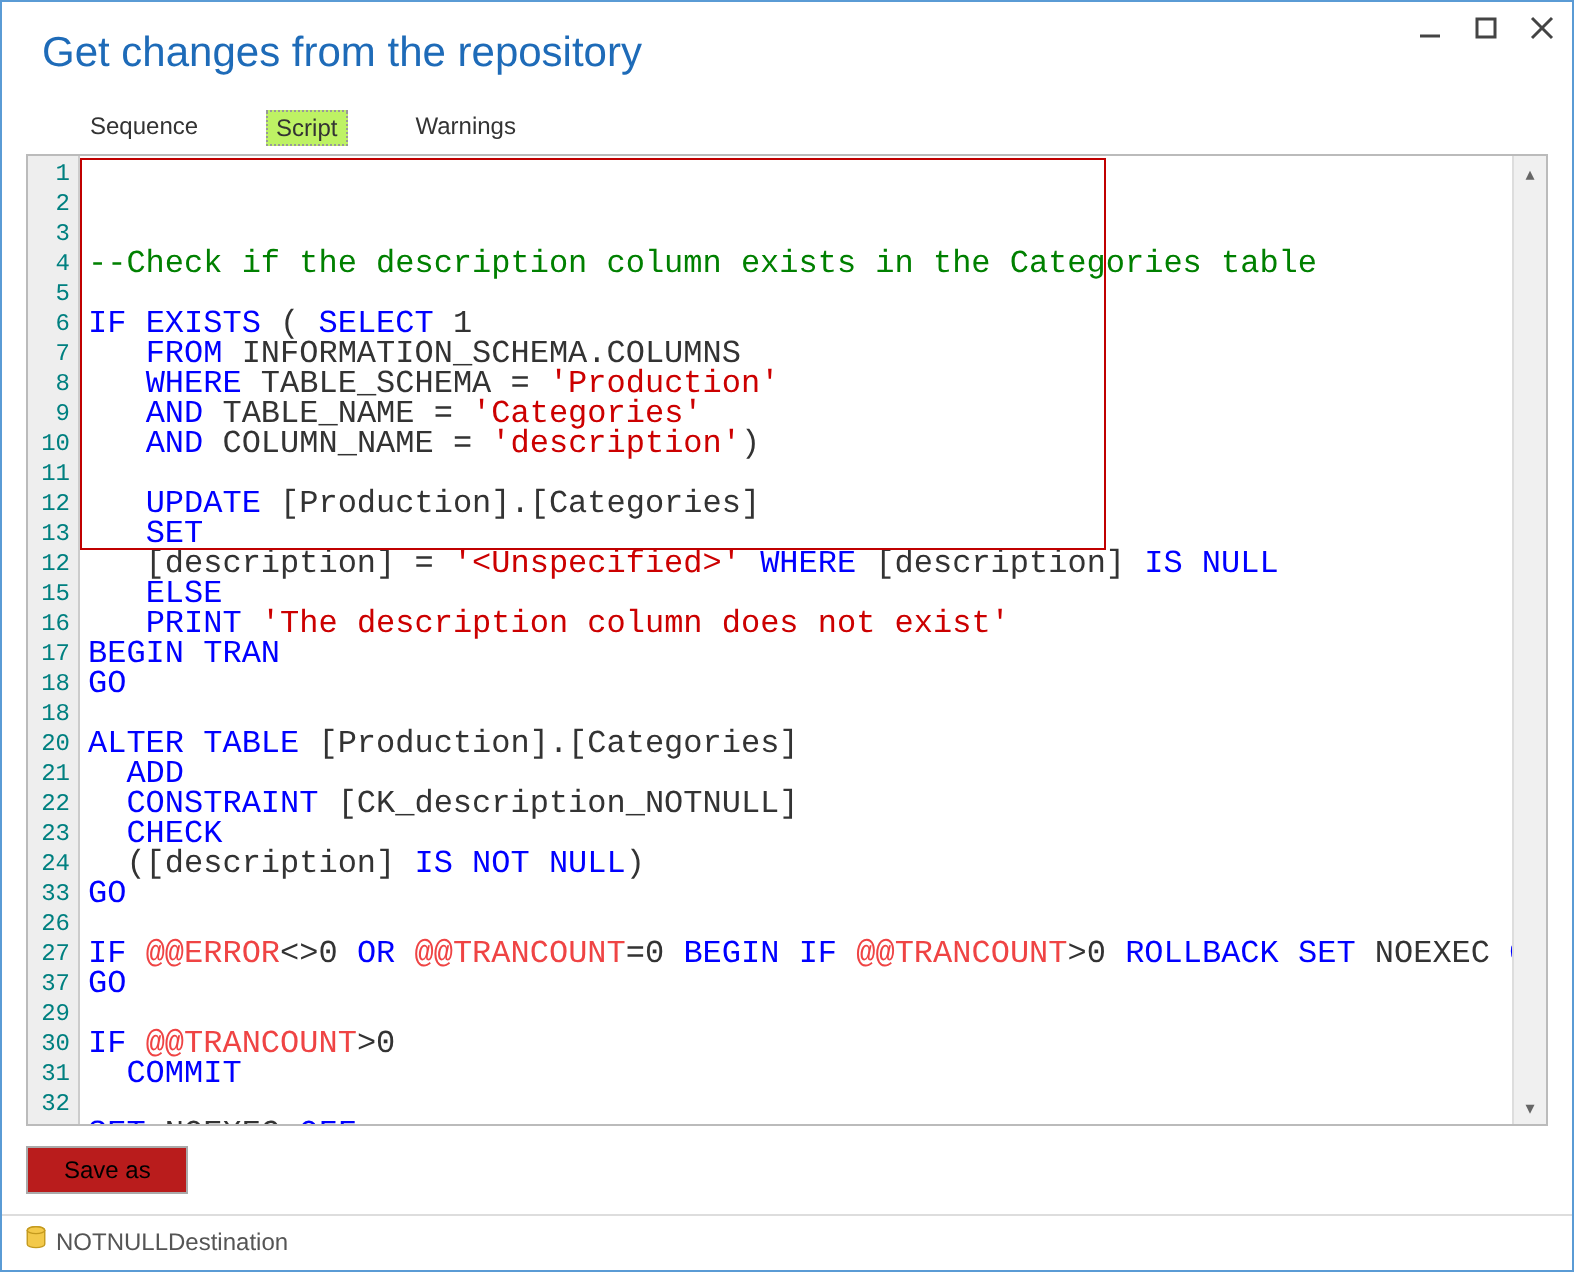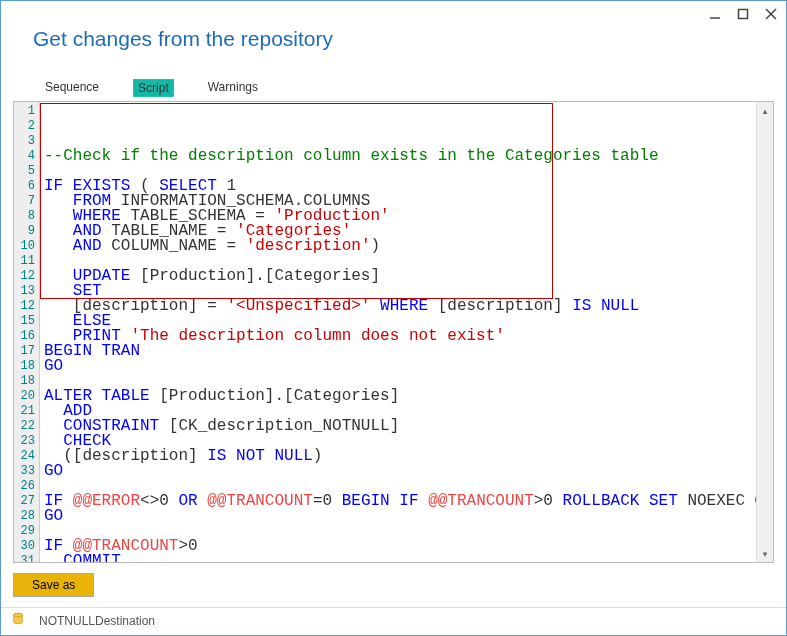--- a/index.html
+++ b/index.html
@@ -20,33 +20,33 @@
   .titlebar {
     display: flex;
     align-items: flex-start;
     justify-content: space-between;
     padding: 10px 8px 4px 16px;
   }
   .titlebar h1 {
     font-size: 21px;
     font-weight: 400;
     color: #1e6bb8;
-    margin: 16px;
+    margin: 4px;
   }
   .window-controls { display: flex; gap: 14px; align-items: center; margin-top:-4px;}
   .wc { width: 14px; height: 14px; color:#555; cursor:pointer; display:flex; align-items:center; justify-content:center;}
   .wc svg { width:12px; height:12px; stroke:#444; stroke-width:1.5; fill:none;}
   .tabs {
     display: flex;
     gap: 6px;
     padding: 8px 16px 0 16px;
     font-size: 12px;
   }
   .tab { padding: 1px 4px; cursor:pointer;margin-left:24px;}
-  .tab.active { border: 1px dotted #999; background:#14b8a6;}
+  .tab.active { border: 1px dotted #999; background:#bef264;}
   .editor-wrap {
     margin: 4px 12px 0 12px;
     border: 1px solid #bbb;
     flex: 1 1 auto;
     position: relative;
     overflow: hidden;
     display:flex;
   }
   .gutter {
     background: #eee;
@@ -88,31 +88,31 @@
   .scrollbar-v .arrow { height:17px; display:flex; align-items:center; justify-content:center; color:#666; font-size:9px; cursor:pointer;}
   .button-bar {
     display:flex;
     justify-content: space-between;
     padding: 10px 12px;
     border-bottom: 1px solid #ddd;
   }
   .button-bar .right { display:flex; gap:8px;}
   .btn {
     border: 1px solid #aaa;
-    background: #eab308;
+    background: #b91c1c;
     padding: 4px 18px;
     font-size: 12px;
     cursor:pointer;
     min-width: 70px;
     text-align:center;
   }
   .statusbar {
     display:flex;
     align-items:center;
-    gap:14px;
+    gap:3px;
     padding: 4px 10px 6px 10px;
     color:#555;
     font-size:12px;
   }
   .db-icon { width:14px; height:14px; }
 </style>
 </head>
 <body>
 
 <div class="titlebar">
@@ -165,21 +165,21 @@
       <div>18</div>
       <div>18</div>
       <div>20</div>
       <div>21</div>
       <div>22</div>
       <div>23</div>
       <div>24</div>
       <div>33</div>
       <div>26</div>
       <div>27</div>
-      <div>28</div>
+      <div>37</div>
       <div>29</div>
       <div>30</div>
       <div>31</div>
       <div>32</div>
     </div>
   <div class="code" id="code">
     <div class="highlight-box" id="hlbox" style="left: 0px; right: 220px; top: 1px; height: 196px;"></div>
   <div class="code-line"><span class="cmt">--Check if the description column exists in the Categories table</span></div><div class="code-line"></div><div class="code-line"><span class="kw">IF</span><span> </span><span class="kw">EXISTS</span><span> ( </span><span class="kw">SELECT</span><span> 1</span></div><div class="code-line"><span>   </span><span class="kw">FROM</span><span> INFORMATION_SCHEMA.COLUMNS</span></div><div class="code-line"><span>   </span><span class="kw">WHERE</span><span> TABLE_SCHEMA = </span><span class="str">'Production'</span></div><div class="code-line"><span>   </span><span class="kw">AND</span><span> TABLE_NAME = </span><span class="str">'Categories'</span></div><div class="code-line"><span>   </span><span class="kw">AND</span><span> COLUMN_NAME = </span><span class="str">'description'</span><span>)</span></div><div class="code-line"></div><div class="code-line"><span>   </span><span class="kw">UPDATE</span><span> [Production].[Categories]</span></div><div class="code-line"><span>   </span><span class="kw">SET</span></div><div class="code-line"><span>   [description] = </span><span class="str">'&lt;Unspecified&gt;'</span><span> </span><span class="kw">WHERE</span><span> [description] </span><span class="kw">IS NULL</span></div><div class="code-line"><span>   </span><span class="kw">ELSE</span></div><div class="code-line"><span>   </span><span class="kw">PRINT</span><span> </span><span class="str">'The description column does not exist'</span></div><div class="code-line"><span class="kw">BEGIN TRAN</span></div><div class="code-line"><span class="kw">GO</span></div><div class="code-line"></div><div class="code-line"><span class="kw">ALTER TABLE</span><span> [Production].[Categories]</span></div><div class="code-line"><span>  </span><span class="kw">ADD</span></div><div class="code-line"><span>  </span><span class="kw">CONSTRAINT</span><span> [CK_description_NOTNULL]</span></div><div class="code-line"><span>  </span><span class="kw">CHECK</span></div><div class="code-line"><span>  ([description] </span><span class="kw">IS NOT NULL</span><span>)</span></div><div class="code-line"><span class="kw">GO</span></div><div class="code-line"></div><div class="code-line"><span class="kw">IF</span><span> </span><span class="fn">@@ERROR</span><span>&lt;&gt;0 </span><span class="kw">OR</span><span> </span><span class="fn">@@TRANCOUNT</span><span>=0 </span><span class="kw">BEGIN</span><span> </span><span class="kw">IF</span><span> </span><span class="fn">@@TRANCOUNT</span><span>&gt;0 </span><span class="kw">ROLLBACK</span><span> </span><span class="kw">SET</span><span> NOEXEC </span><span class="kw">ON</span><span> </span><span class="kw">END</span></div><div class="code-line"><span class="kw">GO</span></div><div class="code-line"></div><div class="code-line"><span class="kw">IF</span><span> </span><span class="fn">@@TRANCOUNT</span><span>&gt;0</span></div><div class="code-line"><span>  </span><span class="kw">COMMIT</span></div><div class="code-line"></div><div class="code-line"><span class="kw">SET</span><span> NOEXEC </span><span class="kw">OFF</span></div></div>
   <div class="scrollbar-v">
     <div class="arrow">▴</div>

